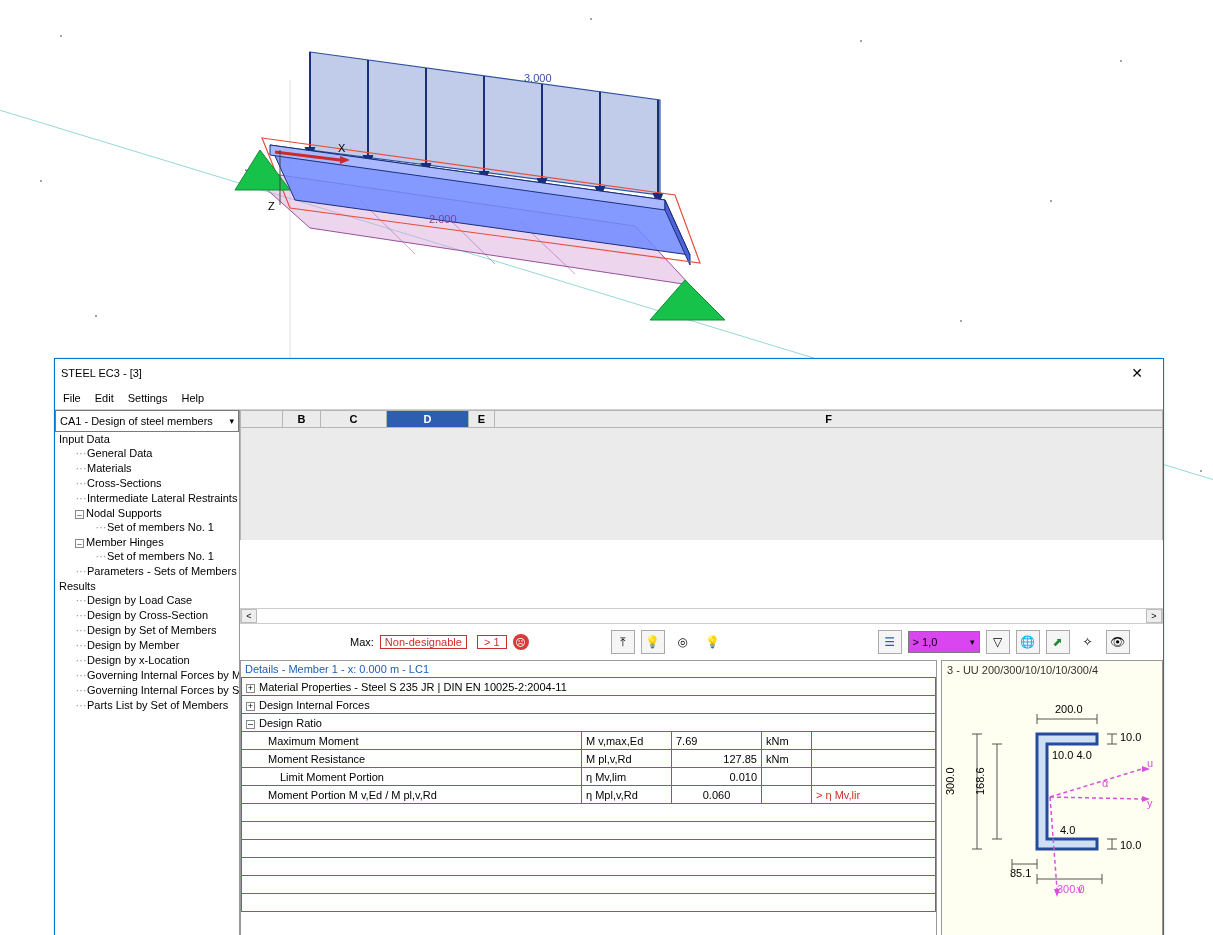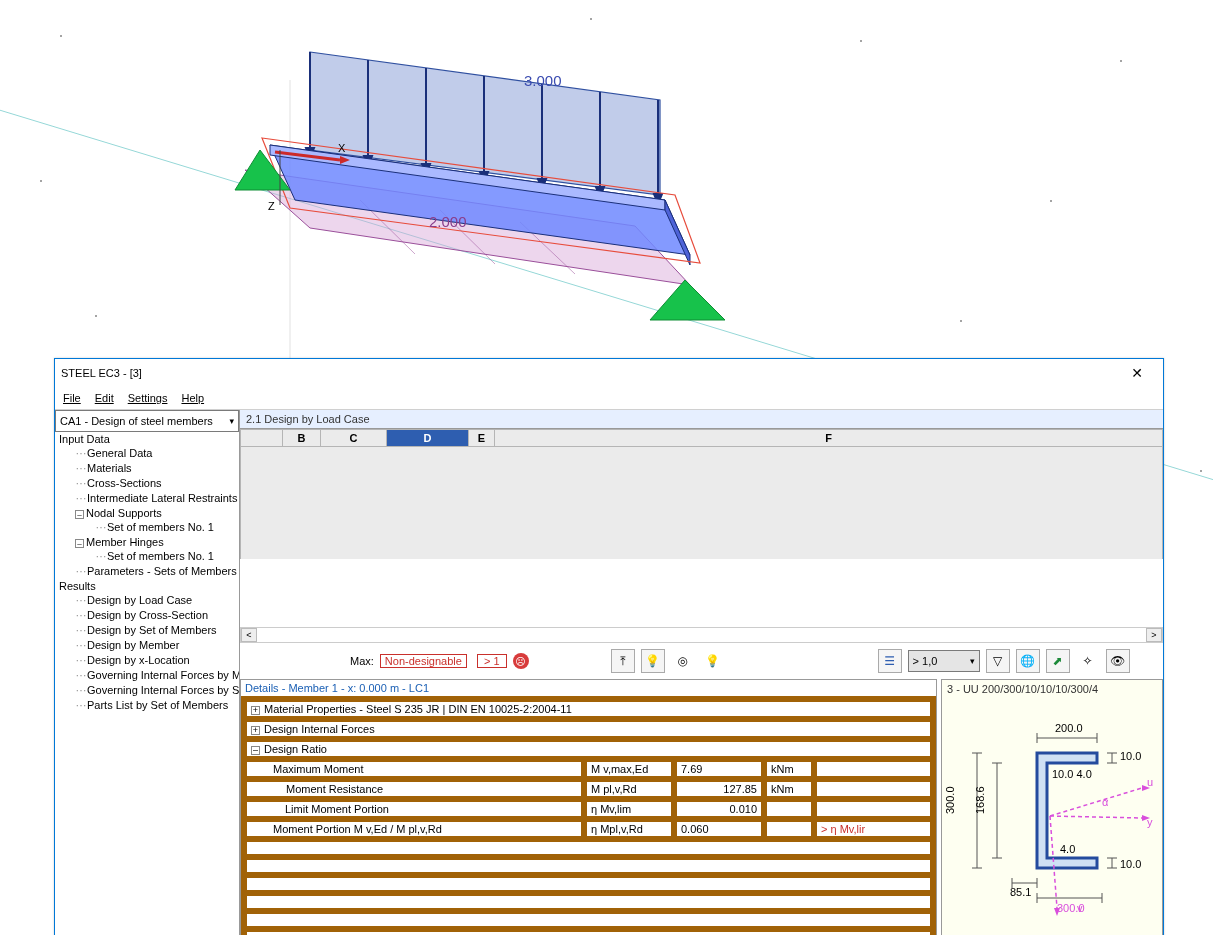--- a/index.html
+++ b/index.html
@@ -1,29 +1,29 @@
 <!DOCTYPE html>
 <html><head>
 <meta charset="utf-8">
 <style>
   * { box-sizing: border-box; margin: 0; padding: 0; font-family: "Segoe UI", Tahoma, sans-serif; font-size: 11px; }
   body { background: #fdfdfd; position: relative; width: 1213px; height: 935px; overflow: hidden; }
 
   
   .viewport { position: absolute; inset: 0; background:#fff; }
   .dot { position:absolute; width:2px; height:2px; background:#333; border-radius:50%; opacity:.6;}
-  .vp-label { position:absolute; color:#333; font-size:15px;padding-left:34px;}
+  .vp-label { position:absolute; color:#333; font-size:11px;padding-left:34px;}
 
   
   .win { position:absolute; left:54px; top:358px; width:1110px; height:602px; border:1px solid #0078d7; background:#fff; box-shadow:0 0 2px rgba(0,0,0,.2); display:flex; flex-direction:column;}
   .titlebar { height:28px; display:flex; align-items:center; padding:0 6px; color:#000;}
   .titlebar .spacer { flex:1;}
   .close-btn { width:40px; height:22px; display:flex; align-items:center; justify-content:center; font-size:14px; cursor:pointer;}
   .menubar { height:22px; display:flex; align-items:center; gap:14px; padding:0 8px;}
-  .menubar span{ cursor:default;text-decoration:underline;}
+  .menubar span{ cursor:default;}
   .sep { border:none; border-top:1px solid #d0d0d0; }
 
   .body { flex:1; display:flex; overflow:hidden;}
   .left { width:185px; border-right:1px solid #999; display:flex; flex-direction:column;}
   .combo { height:22px; border:1px solid #7a7a7a; margin:0; display:flex; align-items:center;padding:0 4px; position:relative; background:#fff;}
   .combo .chev { margin-left:auto; font-size:9px;}
   .tree { overflow:auto; flex:1;}
   .tree-item { padding:1px 0 1px 4px; white-space:nowrap; color:#000;}
   .tree-item.sel { background:#fff;}
   .indent1{padding-left:20px;} .indent2{padding-left:40px;}
@@ -42,29 +42,29 @@
   .tbl td.data{background:#fff;}
   .scroll-strip{height:16px;background:#fff;border:1px solid #ccc;display:flex;align-items:center;}
   .scroll-strip .arrow{width:16px;height:14px;border:1px solid #bbb;background:#eee;text-align:center;font-size:9px;line-height:12px;}
   .scroll-strip .track{flex:1;}
 
   
   .tool-row{display:flex;align-items:center;gap:6px;padding:6px 10px;min-height:36px;}
   .tool-row .lbl-nd{border:1px solid #c9302c;color:#c9302c;padding:0 4px;}
   .btn{width:24px;height:24px;border:1px solid #aaa;background:#f5f5f5;display:flex;align-items:center;justify-content:center;font-size:12px;}
   .nobox{border:none;background:none;}
-  .combo-sm{height:22px;border:1px solid #7a7a7a;padding:0 4px;display:flex;align-items:center;min-width:72px;background:#e5e5e5;}
+  .combo-sm{height:22px;border:1px solid #7a7a7a;padding:0 4px;display:flex;align-items:center;min-width:72px;background:#d946ef;}
   .combo-sm .chev{margin-left:auto;font-size:9px;}
 
   
   .details-row{display:flex;flex:1;min-height:0;}
   .details-left{flex:1;border:1px solid #999;margin:0 4px 0 0;display:flex;flex-direction:column;}
   .details-left .hdr{color:#1a5fb4;padding:2px 4px;}
   .det-tbl{border-collapse:collapse;width:100%;}
-  .det-tbl td{border:6px solid #a16207;padding:1px 4px;background:#fff;font-size:11px;height:18px;}
+  .det-tbl td{border:1px solid #a16207;padding:1px 4px;background:#fff;font-size:11px;height:18px;}
   .exp{display:inline-block;width:9px;height:9px;border:1px solid #888;line-height:7px;text-align:center;font-size:9px;margin-right:4px;}
   .section-diag{width:222px;border:1px solid #999;background:#fefff1;display:flex;flex-direction:column;}
   .section-diag .hdr{padding:3px 5px;color:#333;}
 
   .badge-red{color:#c9302c;}
   .gt1-box{border:1px solid #c9302c;color:#c9302c;padding:0 6px;margin-left:4px;}
 
   
   svg{display:block;}
 </style>
@@ -169,21 +169,20 @@
         <div class="tree-item indent1"><span class="treeline">⋯</span><span>Design by Set of Members</span></div>
         <div class="tree-item indent1"><span class="treeline">⋯</span><span>Design by Member</span></div>
         <div class="tree-item indent1"><span class="treeline">⋯</span><span>Design by x-Location</span></div>
         <div class="tree-item indent1"><span class="treeline">⋯</span><span>Governing Internal Forces by M</span></div>
         <div class="tree-item indent1"><span class="treeline">⋯</span><span>Governing Internal Forces by S</span></div>
         <div class="tree-item indent1"><span class="treeline">⋯</span><span>Parts List by Set of Members</span></div>
       </div>
     </div>
 
     <div class="right">
-      <div class="section-title">2.1 Design by Load Case</div>
 
       <div class="tbl-wrap" style="height:198px;">
       <table class="tbl">
         <tbody>
               <tr>
           <th class="hd" style="width:42px;"></th>
           <th class="hd" style="width:38px;">B</th>
           <th class="hd" style="width:66px;">C</th>
           <th class="sel-hd" style="width:82px;">D</th>
           <th class="hd" style="width:26px;">E</th>
@@ -239,37 +238,37 @@
                   <td colspan="5"><span class="exp">–</span><span>Design Ratio</span></td>
                 </tr>
             <tr>
               <td style="padding-left:26px;width:340px">Maximum Moment</td>
               <td style="width:90px">M v,max,Ed</td>
               <td style="width:90px;text-align:left">7.69</td>
               <td style="width:50px">kNm</td>
               <td></td>
             </tr>
             <tr>
-              <td style="padding-left:39px">Moment Resistance</td>
+              <td style="padding-left:26px">Moment Resistance</td>
               <td>M pl,v,Rd</td>
               <td style="text-align:right">127.85</td>
               <td>kNm</td>
               <td></td>
             </tr>
             <tr>
               <td style="padding-left:38px">Limit Moment Portion</td>
               <td>η Mv,lim</td>
               <td style="text-align:right">0.010</td>
               <td></td>
               <td></td>
             </tr>
             <tr>
               <td style="padding-left:26px">Moment Portion M v,Ed / M pl,v,Rd</td>
               <td>η Mpl,v,Rd</td>
-              <td style="text-align:left">0.060</td>
+              <td style="text-align:center">0.060</td>
               <td></td>
               <td class="badge-red">&gt; η Mv,lir</td>
             </tr>
             <tr>
                   <td colspan="5"></td>
                 </tr>
                 <tr>
                   <td colspan="5"></td>
                 </tr>
                 <tr>

